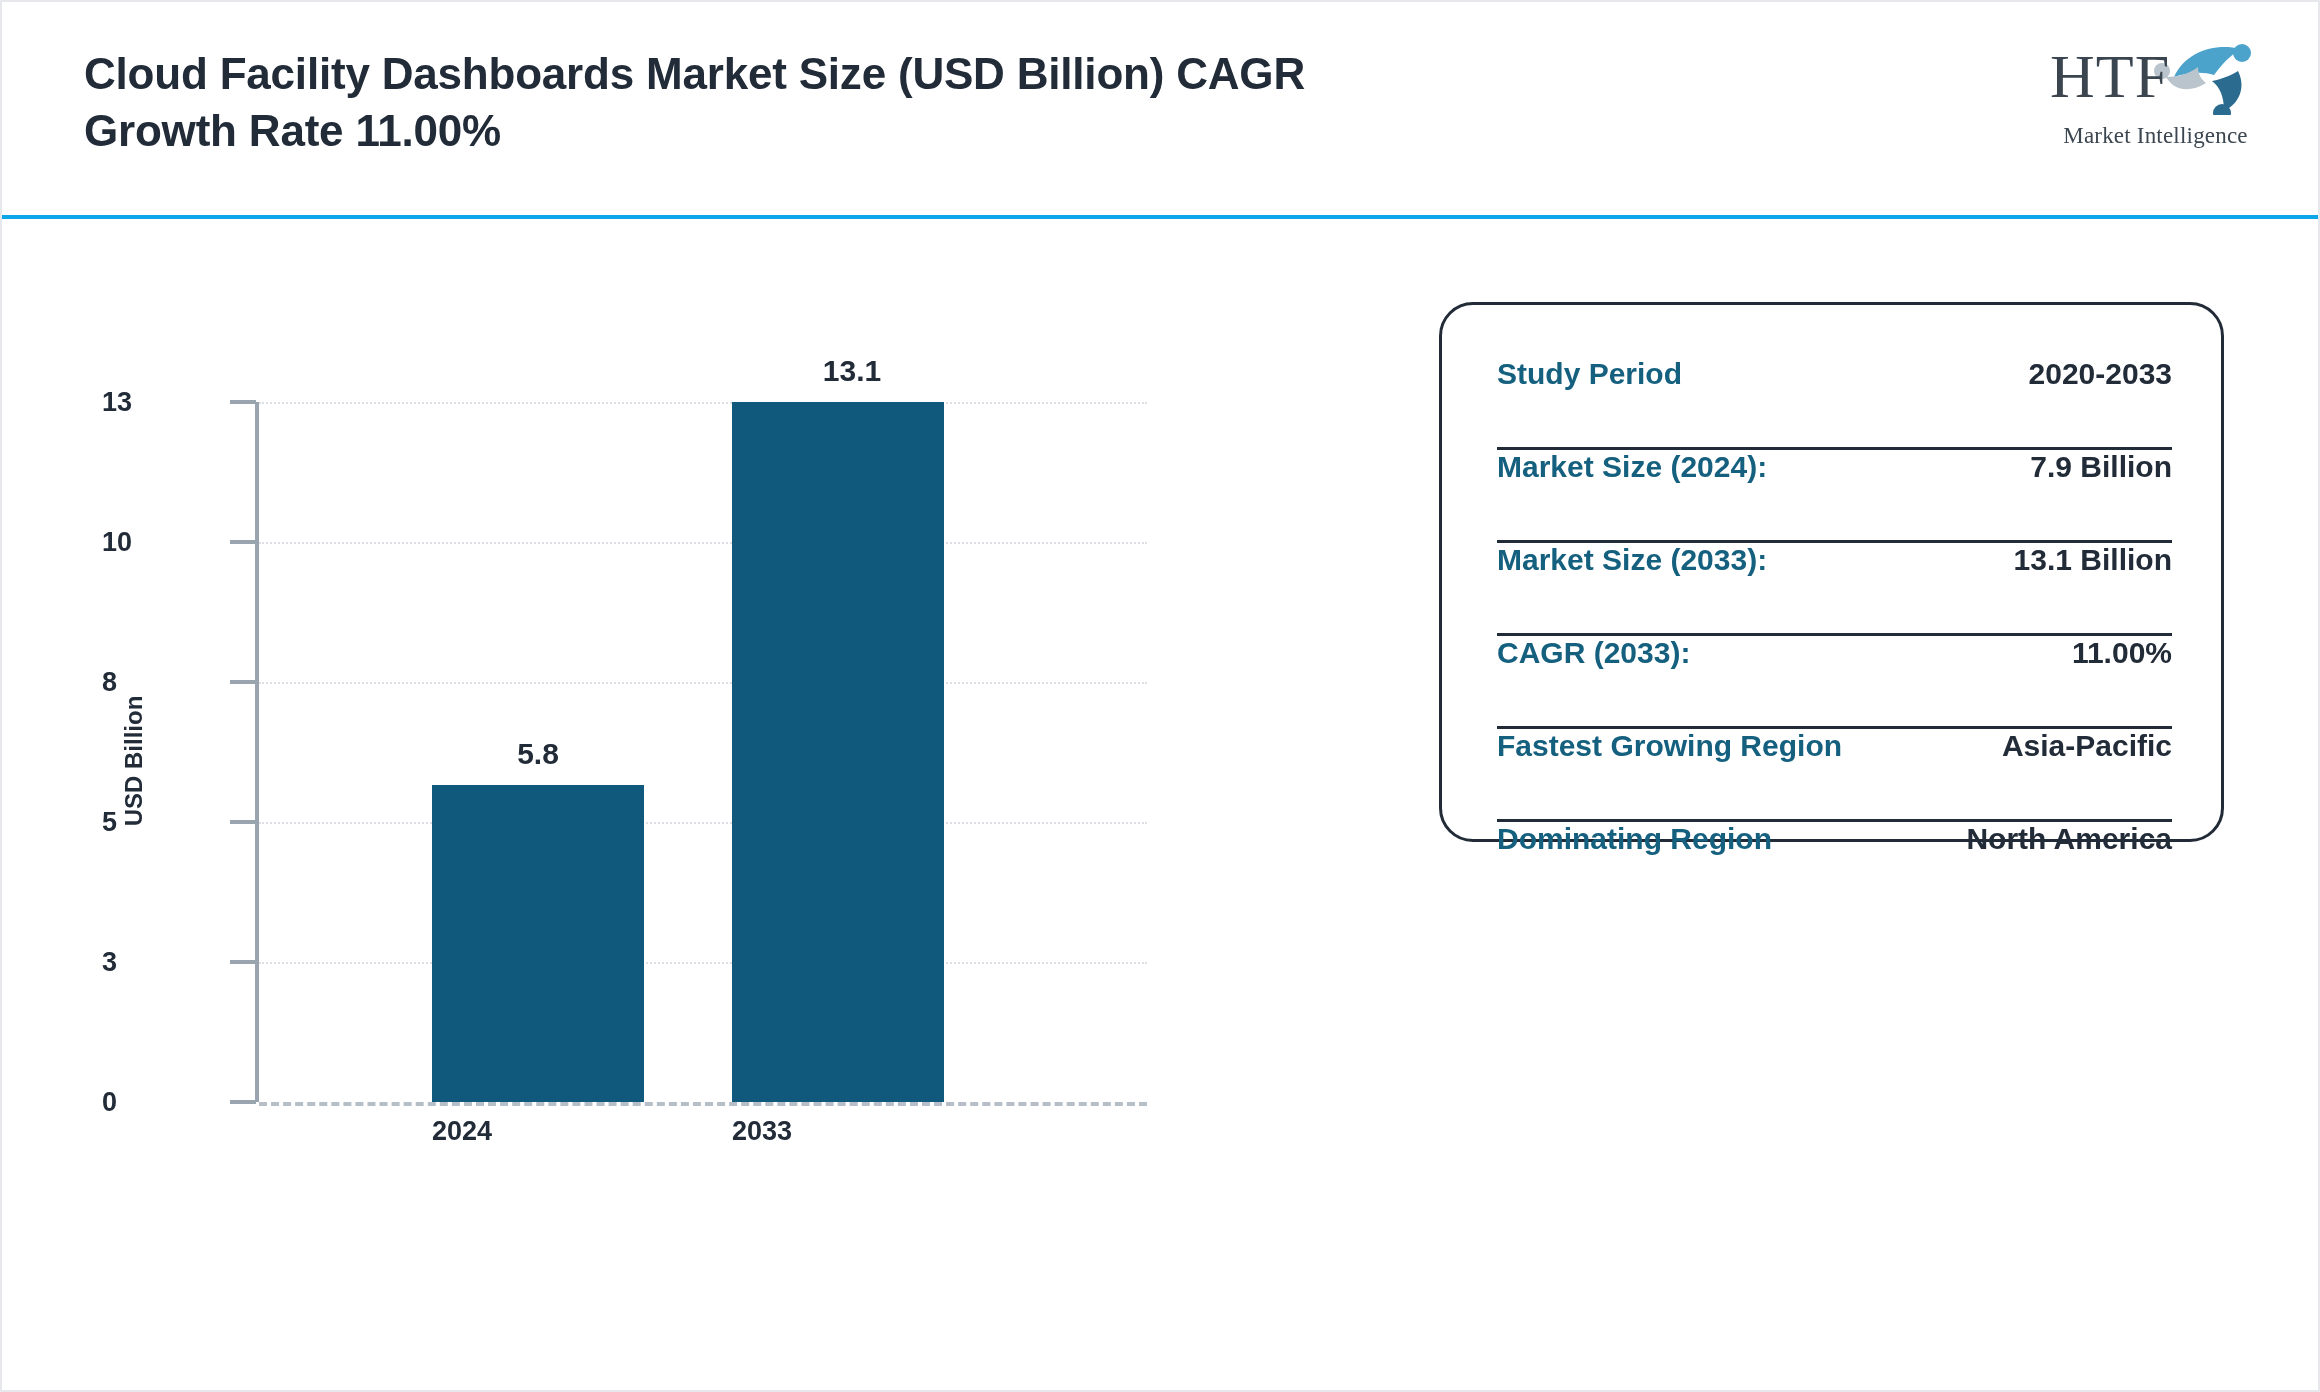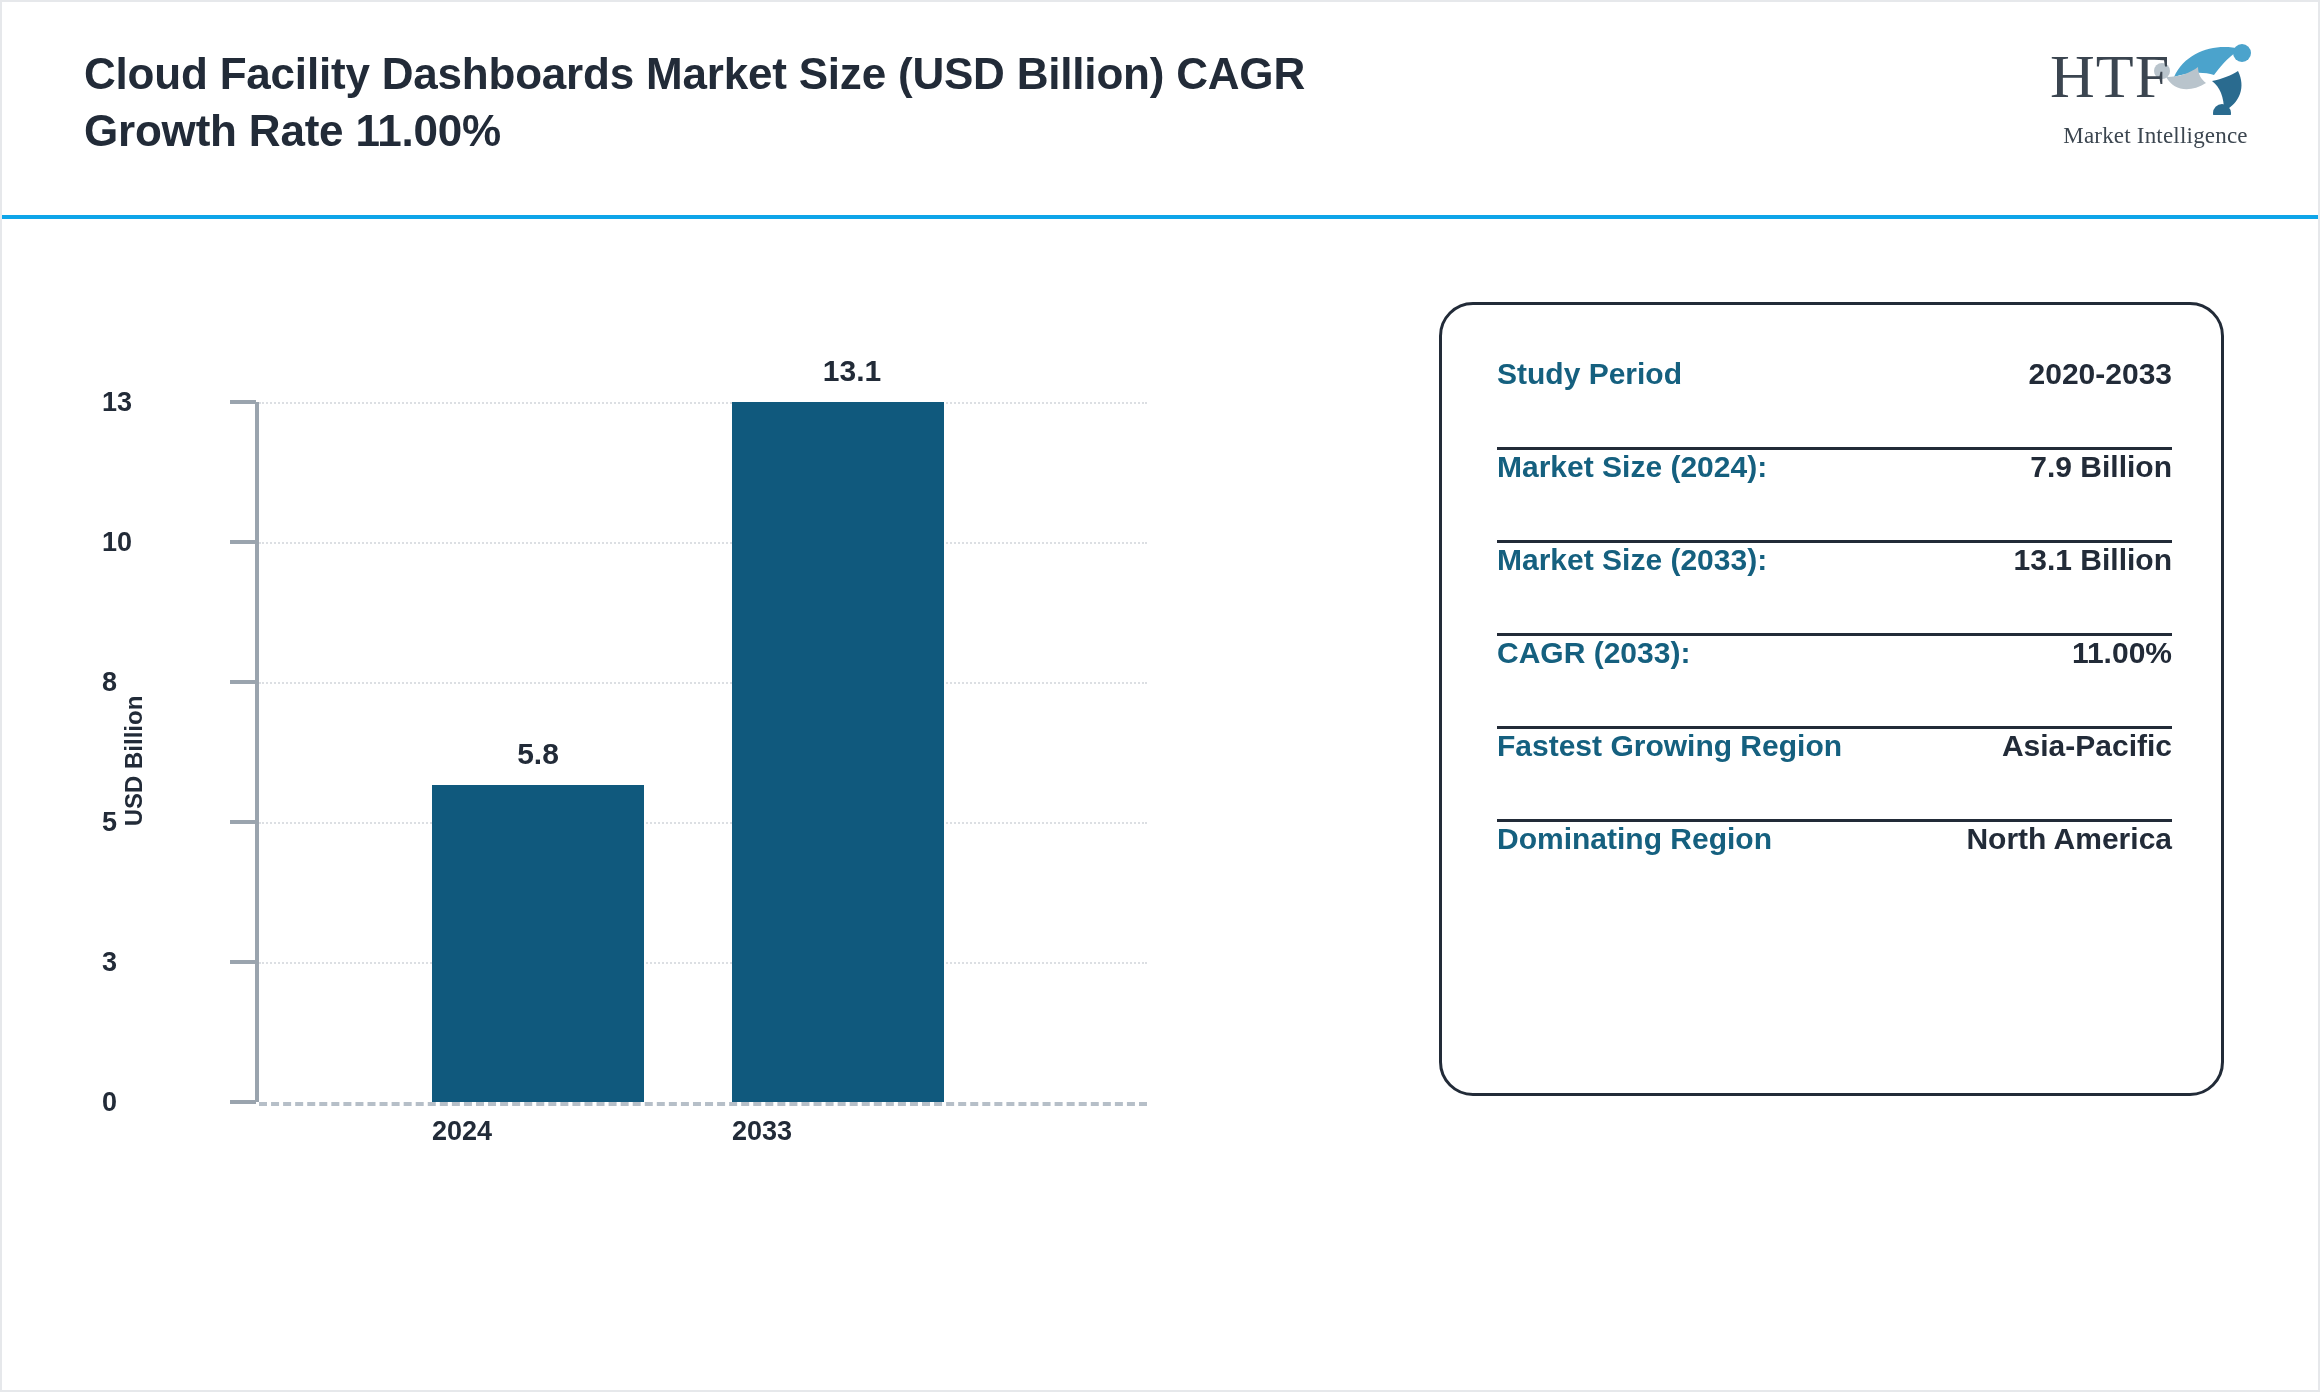--- a/index.html
+++ b/index.html
@@ -175,21 +175,21 @@
     color: #222b38;
     white-space: nowrap;
   }
 
   
   #info-card {
     position: absolute;
     left: 1437px;
     top: 300px;
     width: 785px;
-    height: 794px;
+    height: 540px;
     box-sizing: border-box;
     border: 3px solid #222b38;
     border-radius: 34px;
     background: #ffffff;
   }
   #info-rows {
     position: absolute;
     left: 55px;
     top: 52px;
     width: 675px;

